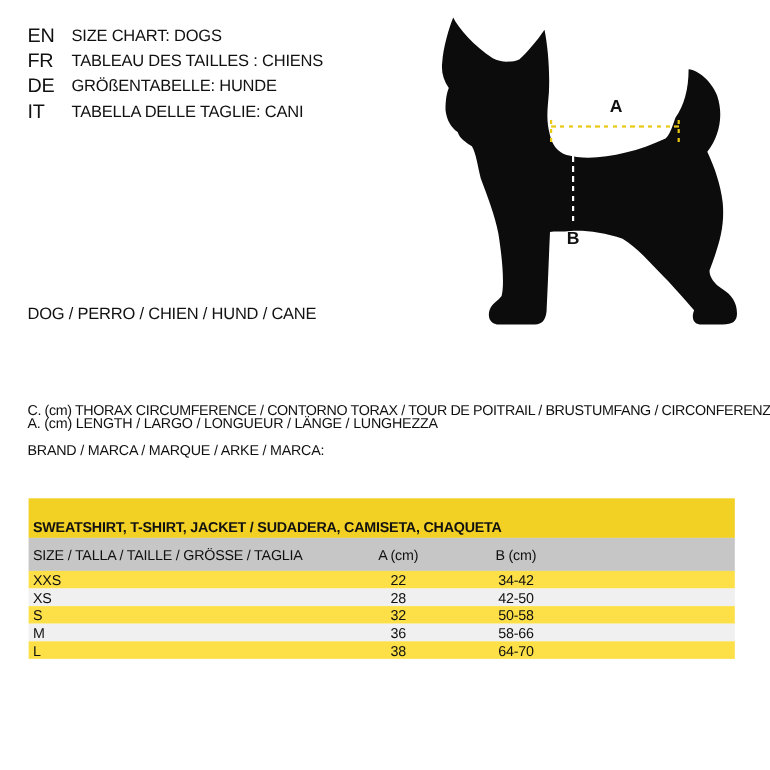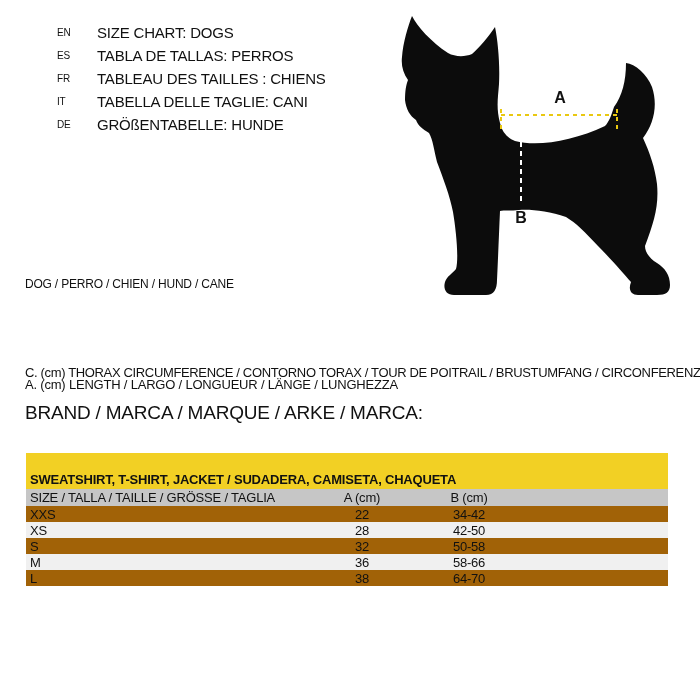--- a/index.html
+++ b/index.html
@@ -10,78 +10,74 @@
   html,body{background:#ffffff;}
   body{
     width:700px;height:700px;position:relative;overflow:hidden;
     font-family:"Liberation Sans","DejaVu Sans",sans-serif;color:var(--ink);
   }
   .abs{position:absolute;}
 
   
   .lang-list{left:25px;top:21px;}
   .lang-row{display:flex;height:23px;align-items:center;}
-  .lang-code{width:40px;font-size:10px;font-weight:500;letter-spacing:-0.2px;margin-left:32px;}
+  .lang-code{width:40px;font-size:18px;font-weight:500;letter-spacing:-0.2px;}
   .lang-title{font-size:15px;font-weight:500;letter-spacing:-0.2px;white-space:nowrap;}
 
   
   .dog-area{left:393px;top:8px;width:285px;height:290px;}
   .dog-area svg{position:absolute;left:0;top:0;color:var(--dog_black);}
   .a-line{left:108px;top:106px;width:117px;height:2px;
     background:repeating-linear-gradient(90deg,var(--dash_yellow) 0 4px,transparent 4px 8px);}
   .a-tick{width:2px;height:23px;top:101px;
     background:repeating-linear-gradient(180deg,var(--dash_yellow) 0 4px,transparent 4px 8px);}
   .a-tick.left{left:107px;}
   .a-tick.right{left:223px;height:21px;}
   .marker-label{font-size:16px;font-weight:700;width:22px;text-align:center;letter-spacing:-0.2px;}
   .a-label{left:156px;top:81px;}
   .b-line{left:127px;top:125px;width:2px;height:70px;
     background:repeating-linear-gradient(180deg,var(--dash_white) 0 5px,transparent 5px 9px);}
   .b-label{left:117px;top:201px;}
 
   
-  .dog-caption{left:25px;top:277px;font-size:12px;font-weight:500;letter-spacing:-0.2px;white-space:nowrap;}
+  .dog-caption{left:25px;top:277px;font-size:15px;font-weight:500;letter-spacing:-0.2px;white-space:nowrap;}
   .legend-a{left:25px;top:343px;font-size:13px;font-weight:500;letter-spacing:-0.2px;white-space:nowrap;margin-top:34px;}
   .legend-c{left:25px;top:365px;font-size:13px;font-weight:500;letter-spacing:-0.35px;white-space:nowrap;}
-  .brand-line{left:25px;top:402px;font-size:19px;font-weight:500;letter-spacing:-0.2px;white-space:nowrap;}
+  .brand-line{left:25px;top:402px;font-size:13px;font-weight:500;letter-spacing:-0.2px;white-space:nowrap;}
 
   
   .size-table{left:26px;top:453px;width:642px;font-size:13px;letter-spacing:-0.2px;}
   .t-head{background:var(--yellow);padding:19px 0 2px 4px;}
   .t-head div{font-weight:700;line-height:15px;white-space:nowrap;}
   .t-grid-row{display:grid;grid-template-columns:270px 132px 82px 1fr;align-items:center;}
-  .t-sub{background:var(--gray_header);height:17px;}
-  .t-row{height:16px;background:#a16207;}
+  .t-sub{background:var(--gray_header);height:30px;}
+  .t-row{height:16px;background:#fde047;}
   .t-row.stripe{background:var(--stripe);}
   .c1{padding-left:4px;white-space:nowrap;}
   .c2,.c3{text-align:center;white-space:nowrap;}
 </style>
 </head>
 <body>
 
 <div class="abs lang-list">
   <div class="lang-row">
     <span class="lang-code">EN</span>
     <span class="lang-title">SIZE CHART: DOGS</span>
   </div>
   <div class="lang-row">
-    <span class="lang-code">ES</span>
-    <span class="lang-title">TABLA DE TALLAS: PERROS</span>
-  </div>
-  <div class="lang-row">
     <span class="lang-code">FR</span>
     <span class="lang-title">TABLEAU DES TAILLES : CHIENS</span>
   </div>
   <div class="lang-row">
+    <span class="lang-code">DE</span>
+    <span class="lang-title">GRÖßENTABELLE: HUNDE</span>
+  </div>
+  <div class="lang-row">
     <span class="lang-code">IT</span>
     <span class="lang-title">TABELLA DELLE TAGLIE: CANI</span>
-  </div>
-  <div class="lang-row">
-    <span class="lang-code">DE</span>
-    <span class="lang-title">GRÖßENTABELLE: HUNDE</span>
   </div>
 </div>
 
 <div class="abs dog-area">
   <svg viewBox="0 0 285 290" width="285" height="290" aria-hidden="true">
     <path fill="currentColor" d="
       M19 8
       C24 18 38 34 55 45
       C62 49 72 49 79 46
       C86 40 96 28 102 19

